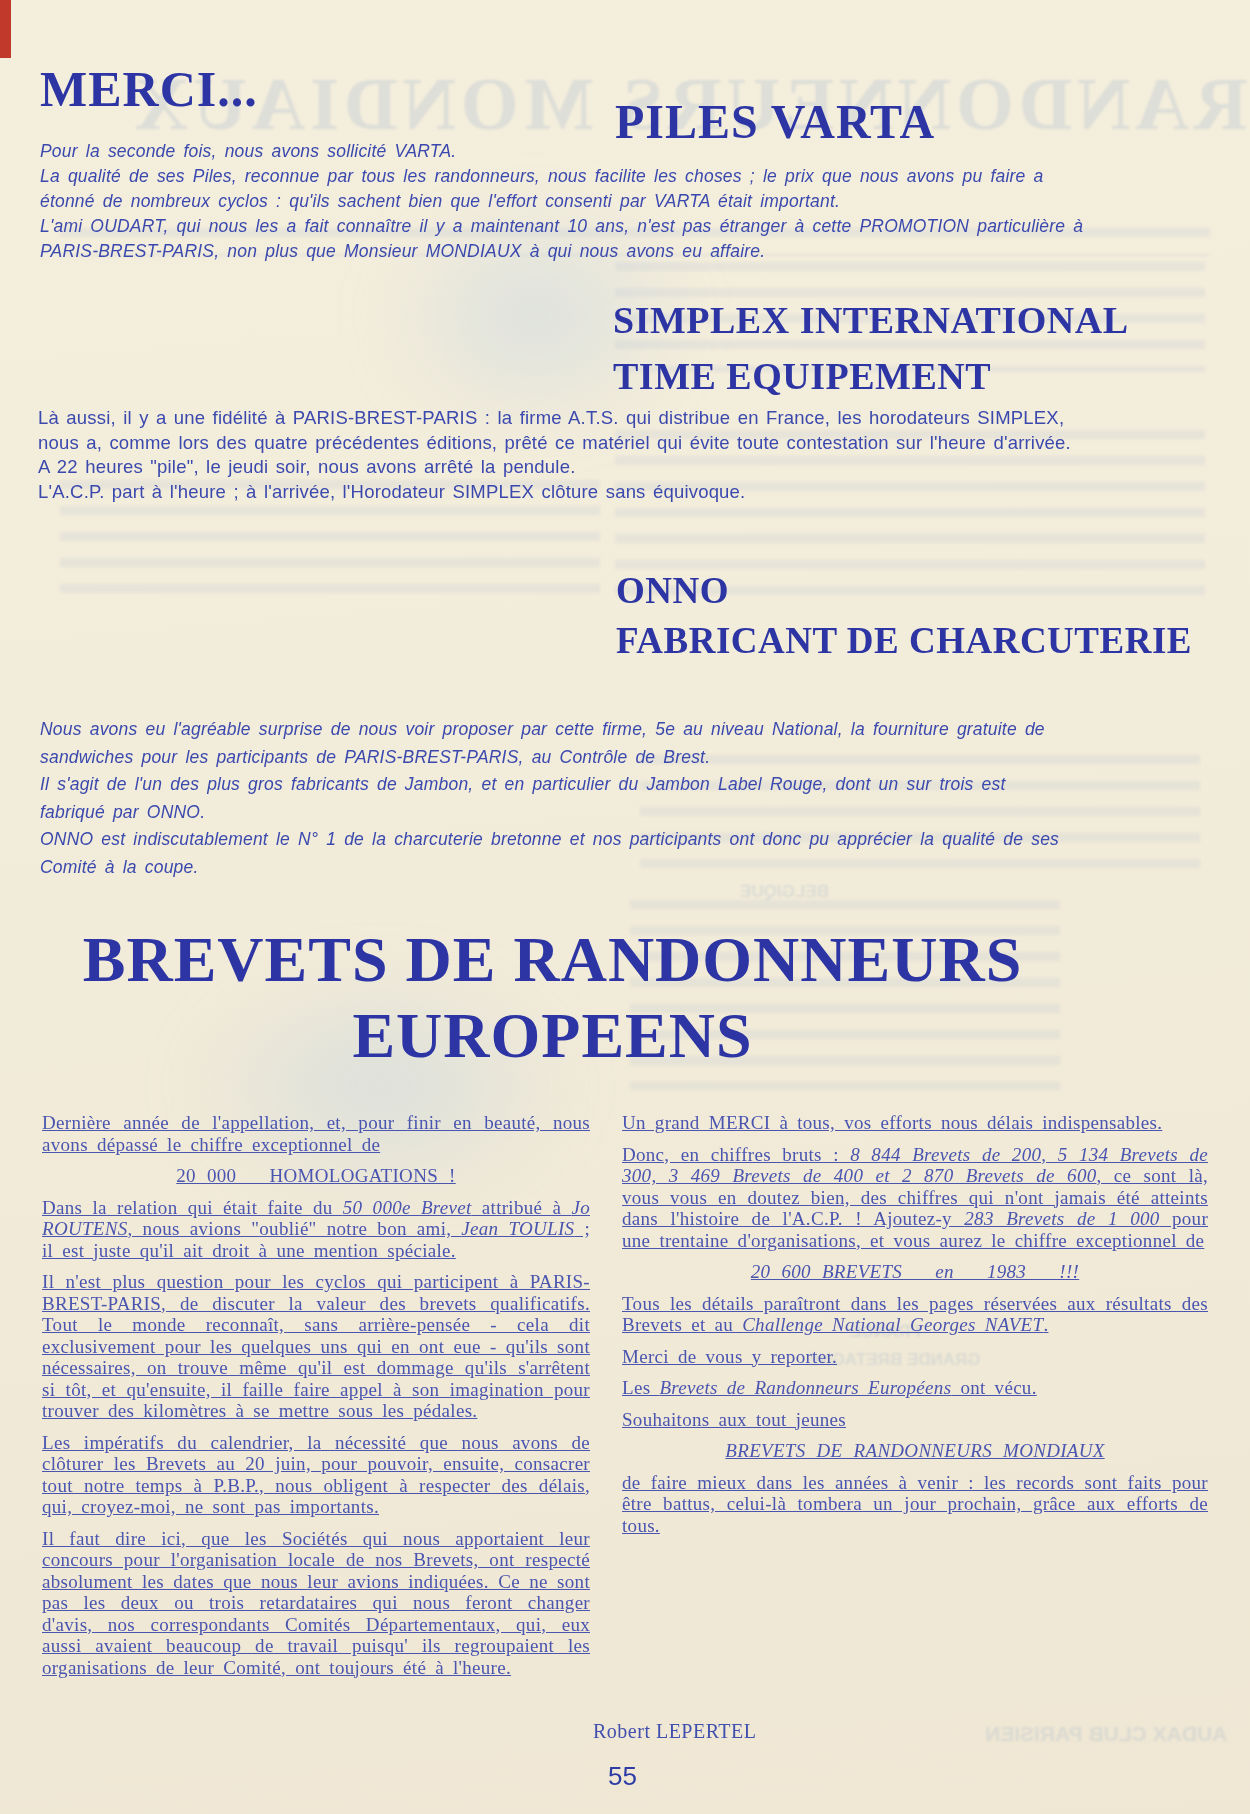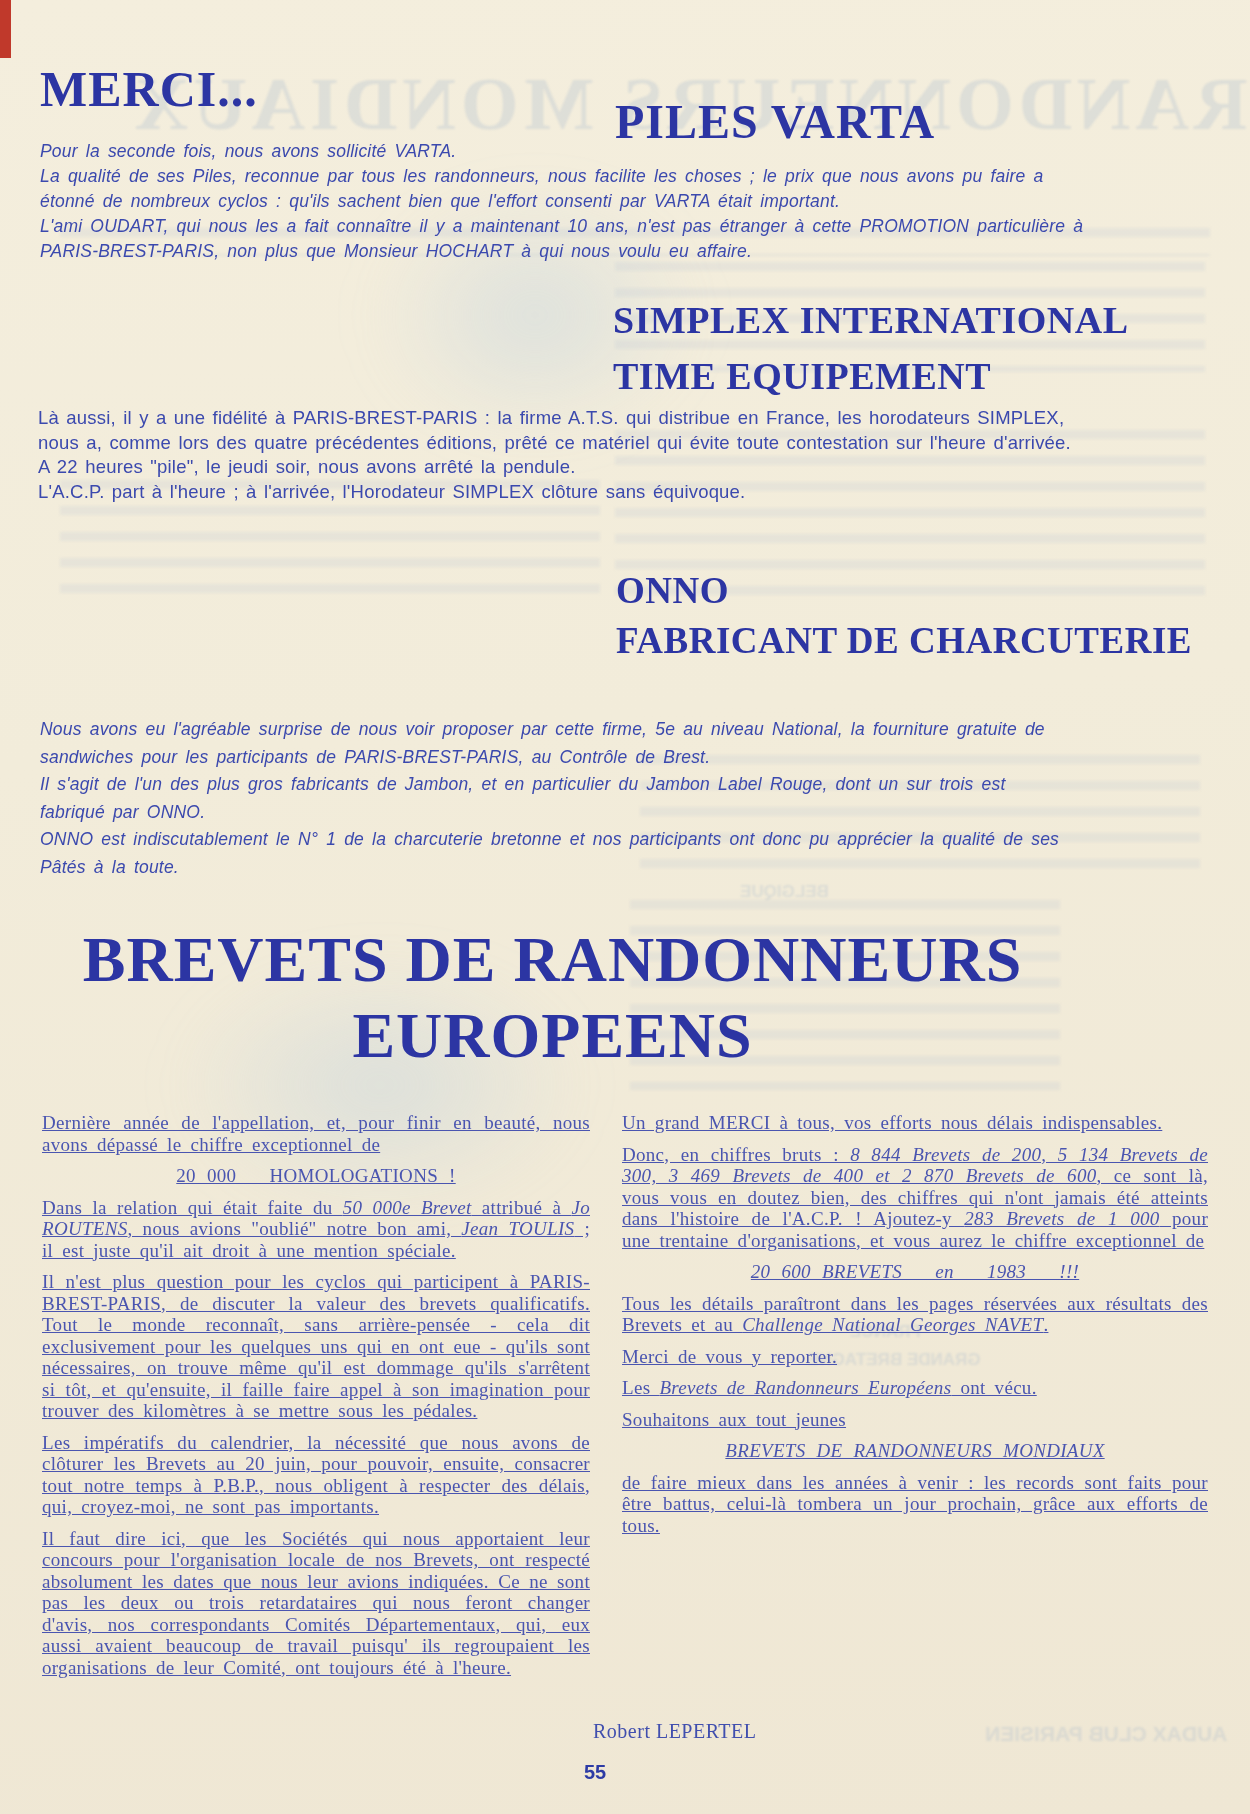--- a/index.html
+++ b/index.html
@@ -35,22 +35,22 @@
     color:#3b49ae;font-size:17.5px;line-height:27.5px;word-spacing:3px;letter-spacing:0.2px;}
   .col{position:absolute;z-index:2;top:1112px;color:#4a55b0;font-family:"Liberation Serif",serif;
     font-size:19px;line-height:21.5px;text-align:justify;word-spacing:4px;letter-spacing:0.3px;text-decoration:underline;}
   .col-left{left:42px;width:548px;}
   .col-right{left:622px;width:586px;}
   .col p{margin:0 0 10px 0;}
   .col p.center{text-align:center;white-space:pre;word-spacing:6px;}
   .it{font-style:italic;}
   .signature{left:593px;top:1720px;color:#414fae;font-size:20px;letter-spacing:0.5px;
     font-family:"Liberation Serif",serif;}
-  .page-number{left:584px;top:1761px;color:#2d3ba5;font-family:"Liberation Sans",sans-serif;
-    font-weight:bold;font-size:20px;}
+  .page-number{left:608px;top:1761px;color:#2d3ba5;font-family:"Liberation Sans",sans-serif;
+    font-weight:normal;font-size:26px;}
 </style>
 </head>
 <body>
 
 <div class="page">
 
   <div class="corner-mark"></div>
   <div class="ghost ghost-title" style="left:130px;top:62px;">RANDONNEURS MONDIAUX</div>
   <div class="ghost ghost-small" style="left:985px;top:1722px;font-size:21px;">AUDAX CLUB PARISIEN</div>
   <div class="ghost ghost-small" style="left:850px;top:1322px;font-size:17px;">FRANCE</div>
@@ -66,21 +66,21 @@
   <div class="photo-blob" style="left:320px;top:150px;width:430px;height:330px;"></div>
 
   <div class="ink h-serif title-merci">MERCI...</div>
   <div class="ink h-serif title-piles">PILES VARTA</div>
 
   <div class="ink para-varta lines-block">
       <div>Pour la seconde fois, nous avons sollicité VARTA.</div>
       <div>La qualité de ses Piles, reconnue par tous les randonneurs, nous facilite les choses ; le prix que nous avons pu faire a</div>
       <div>étonné de nombreux cyclos : qu'ils sachent bien que l'effort consenti par VARTA était important.</div>
       <div>L'ami OUDART, qui nous les a fait connaître il y a maintenant 10 ans, n'est pas étranger à cette PROMOTION particulière à</div>
-      <div>PARIS-BREST-PARIS, non plus que Monsieur HOCHART à qui nous voulu eu affaire.</div>
+      <div>PARIS-BREST-PARIS, non plus que Monsieur MONDIAUX à qui nous avons eu affaire.</div>
     </div>
 
   <div class="ink h-serif title-simplex">
     <div>SIMPLEX INTERNATIONAL</div>
     <div>TIME EQUIPEMENT</div>
   </div>
   <div class="ink para-simplex lines-block">
       <div>Là aussi, il y a une fidélité à PARIS-BREST-PARIS :  la firme A.T.S. qui distribue en France, les horodateurs SIMPLEX,</div>
       <div>nous a, comme lors des quatre précédentes éditions, prêté ce matériel qui évite toute contestation sur l'heure d'arrivée.</div>
       <div>A 22 heures "pile", le jeudi soir, nous avons arrêté la pendule.</div>
@@ -90,21 +90,21 @@
   <div class="ink h-serif title-onno">
     <div>ONNO</div>
     <div>FABRICANT DE CHARCUTERIE</div>
   </div>
   <div class="ink para-onno lines-block">
       <div>Nous avons eu l'agréable surprise de nous voir proposer par cette firme, 5e au niveau National, la fourniture gratuite de</div>
       <div>sandwiches pour les participants de PARIS-BREST-PARIS, au Contrôle de Brest.</div>
       <div>Il s'agit de l'un des plus gros fabricants de Jambon, et en particulier du Jambon Label Rouge, dont un sur trois est</div>
       <div>fabriqué par ONNO.</div>
       <div>ONNO est indiscutablement le N° 1 de la charcuterie bretonne et nos participants ont donc pu apprécier la qualité de ses</div>
-      <div>Pâtés à la toute.</div>
+      <div>Comité à la coupe.</div>
     </div>
 
   <div class="ink h-serif title-brevets">
     <div>BREVETS DE RANDONNEURS</div>
     <div>EUROPEENS</div>
   </div>
 
   <div class="col col-left">
     <p><span>Dernière année de l'appellation, et, pour finir en beauté, nous avons dépassé le chiffre exceptionnel de</span></p>
     <p class="center"><span>20 000   HOMOLOGATIONS !</span></p>

